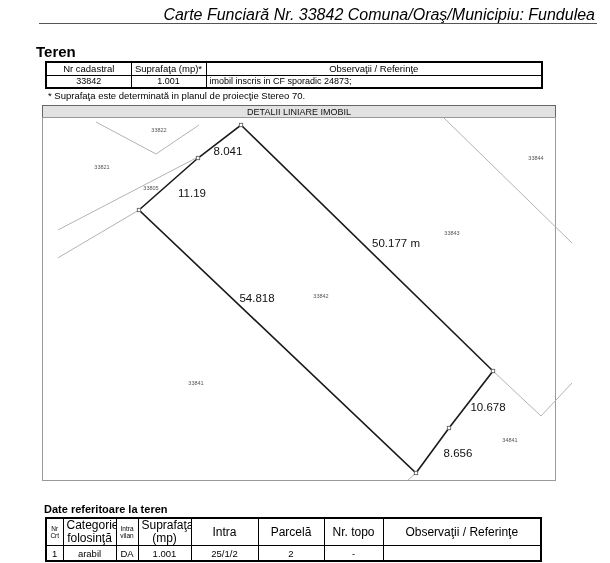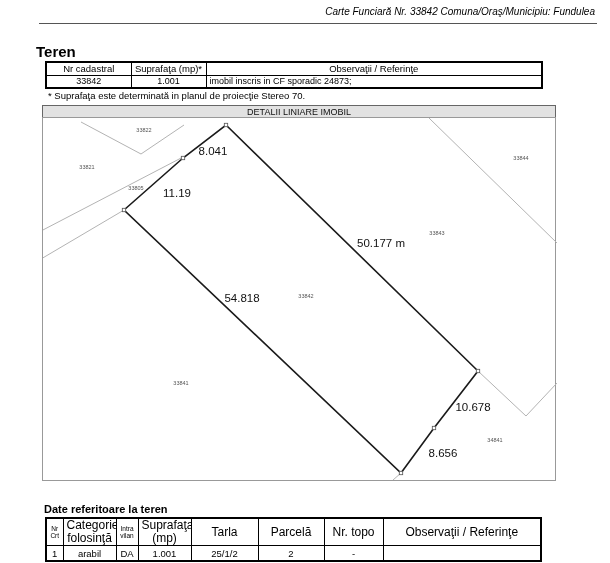--- a/index.html
+++ b/index.html
@@ -4,21 +4,21 @@
 <style>
   * { margin:0; padding:0; box-sizing:border-box; }
   html,body { background:#888; }
   .page {
     position:relative; width:610px; height:563px; background:#fff;
     font-family:"Liberation Sans","DejaVu Sans",sans-serif; color:#000;
     margin:0 auto; overflow:hidden;
   }
   .cf-header {
     position:absolute; top:6px; right:15px;
-    font-style:italic; font-size:10px; white-space:nowrap;
+    font-style:italic; font-size:16px; white-space:nowrap;
   }
   .header-rule {
     position:absolute; top:23px; left:39px; width:558px; height:0;
     border-top:1px solid #555;
   }
   .anexa-title {
     position:absolute; top:26px; left:0; width:488px; text-align:center;
     font-weight:bold; font-size:11.5px;
   }
   .teren-title {
@@ -38,21 +38,21 @@
   .footnote {
     position:absolute; left:48px; top:90px; font-size:9.5px;
   }
   .detalii-bar {
     position:absolute; left:42px; top:105px; width:514px; height:18px;
     background:#e2e2e2; border:1px solid #666;
     text-align:center; font-size:9px; line-height:12px; color:#111;
   }
   .map-box {
     position:absolute; left:42px; top:117px; width:514px; height:364px;
-    border:1px solid #999; background:#fff;
+    border:1px solid #999; background:#fff;padding-left:15px;
   }
   .map-box svg { display:block; }
   .edge-label { font-size:11.5px; fill:#111; }
   .parcel-label { font-size:5.5px; fill:#555; }
   .date-title {
     position:absolute; left:44px; top:503px; font-weight:bold; font-size:11px;text-align:right;
   }
   #table2 { position:absolute; left:45px; top:517px; width:495px; border:2px solid #000; }
   #table2 th { font-size:12px; height:27px; text-align:center; white-space:normal; line-height:1.1; }
   #table2 th.tiny { font-size:6.5px; }
@@ -150,21 +150,21 @@
         <col style="width:66px">
         <col style="width:59px">
         <col style="width:158px">
     </colgroup>
     <thead>
       <tr>
         <th class="tiny">Nr Crt</th>
         <th>Categorie folosinţă</th>
         <th class="tiny">Intra vilan</th>
         <th>Suprafaţa (mp)</th>
-        <th>Tarla</th>
+        <th>Intra</th>
         <th>Parcelă</th>
         <th>Nr. topo</th>
         <th>Observaţii / Referinţe</th>
       </tr>
     </thead>
     <tbody>
       <tr>
         <td>1</td>
         <td>arabil</td>
         <td>DA</td>

